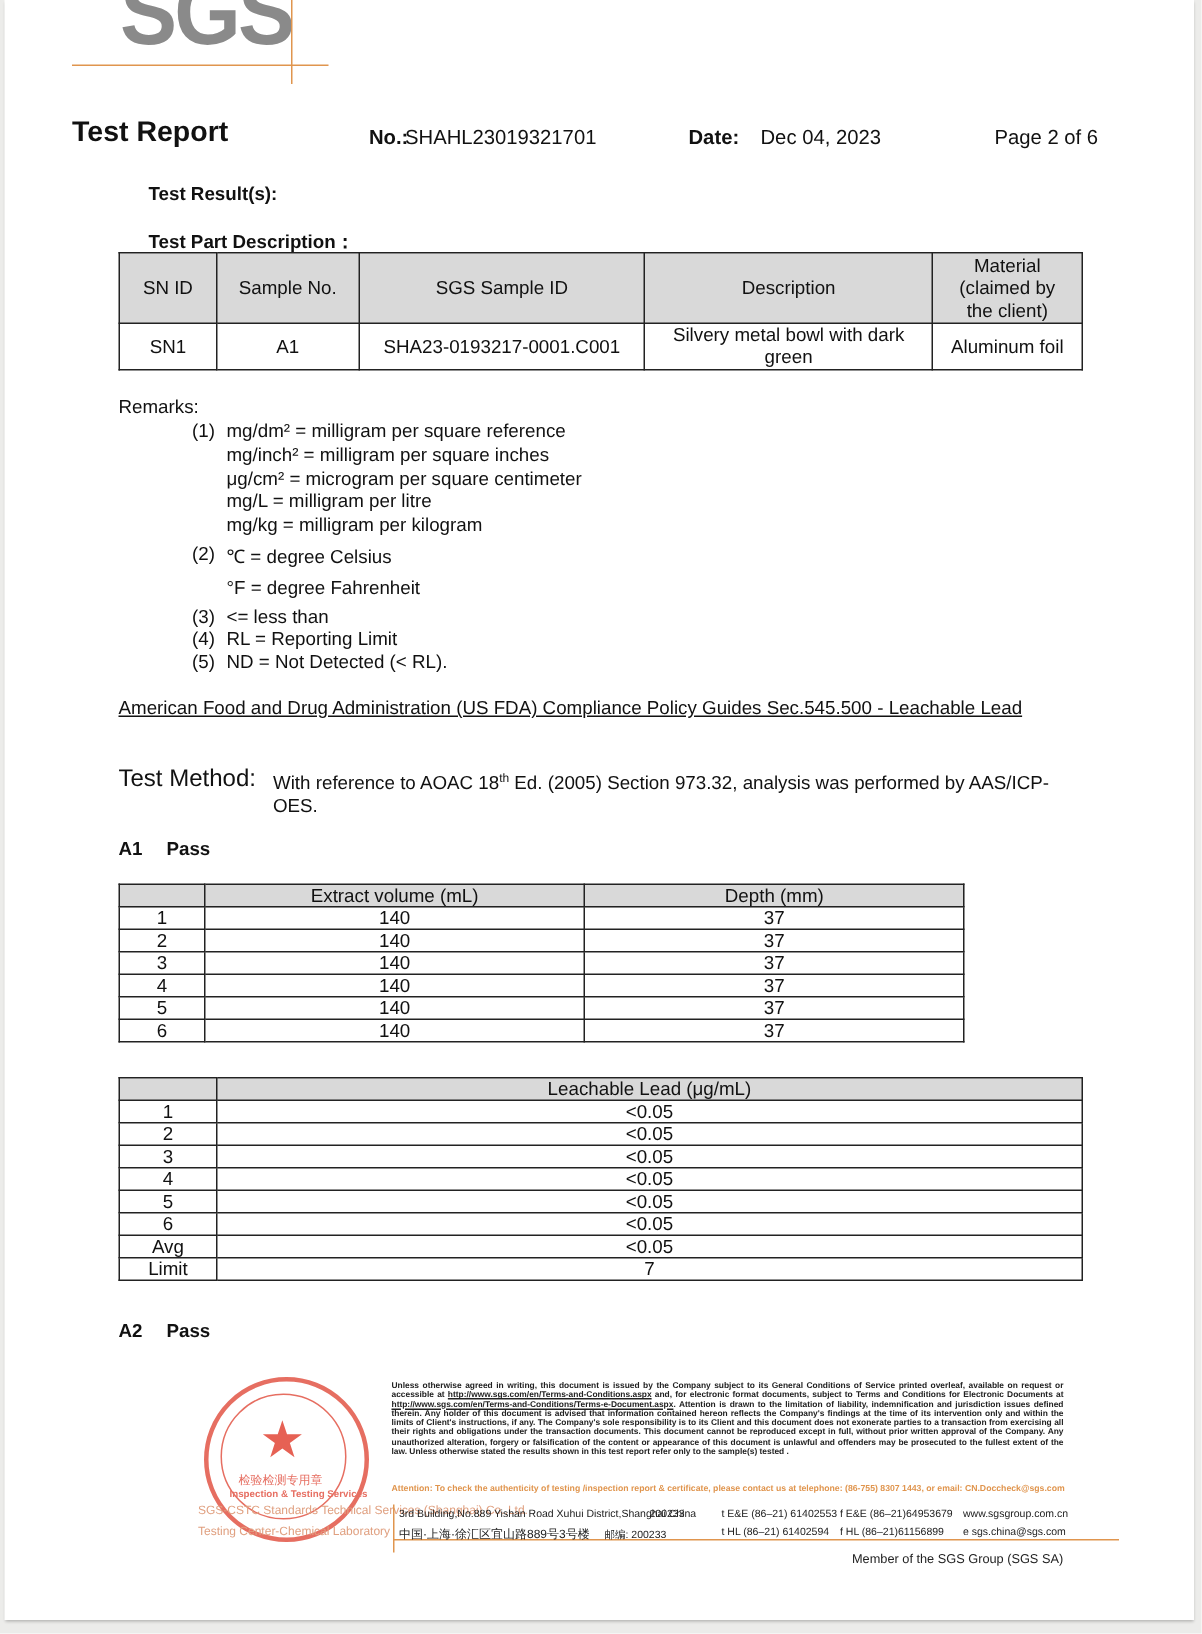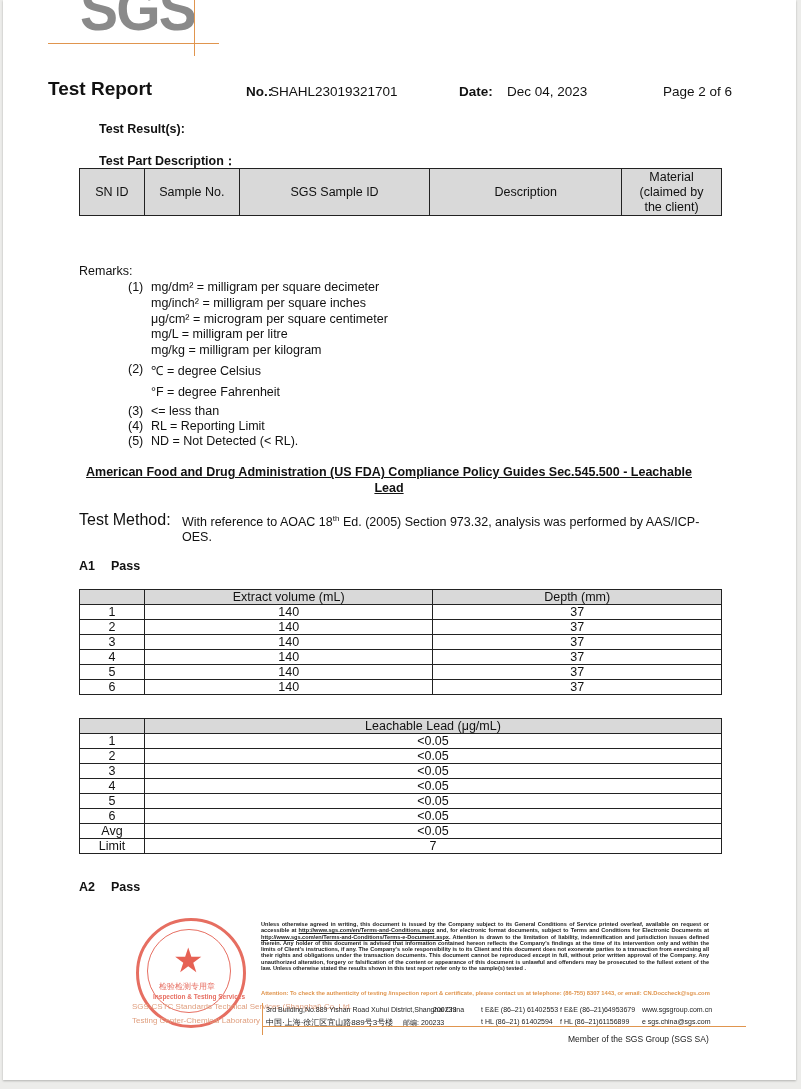--- a/index.html
+++ b/index.html
@@ -35,27 +35,27 @@
 
     table { border-collapse: collapse; position: absolute; }
     td, th { border: 1px solid #222; font-size: 12.5px; text-align: center; padding: 0; font-weight: normal; line-height: 15px; }
     th { background: #d9d9d9; }
 
     #desc-table { left: 76px; top: 168px; width: 643px; }
     #desc-table th { height: 46px; }
     #desc-table td { height: 14px; }
     .remark-item { position: absolute; font-size: 12.5px; white-space: nowrap; }
 
-    .fda-title { position: absolute; left: 76px; top: 464px; font-size: 12.5px; font-weight: bold; text-decoration: underline; line-height: 16px; width: 620px; text-align: center; }
+    .fda-title { position: absolute; left: 76px; top: 464px; font-size: 12.5px; font-weight: normal; text-decoration: underline; line-height: 16px; width: 620px; }
     .method-label { position: absolute; left: 76px; top: 511px; font-size: 16px; }
     .method-val { position: absolute; left: 179px; top: 511px; font-size: 12.5px; line-height: 15px; width: 520px; }
 
     .pass-label { position: absolute; font-size: 12.5px; font-weight: bold; }
 
-    #vol-table { left: 76px; top: 589px; width: 643px; }
+    #vol-table { left: 76px; top: 589px; width: 564px; }
     #vol-table td, #vol-table th { height: 14px; line-height: 14px; }
     #lead-table { left: 76px; top: 718px; width: 643px; }
     #lead-table td, #lead-table th { height: 14px; line-height: 14px; }
 
     
     .stamp { position: absolute; left: 133px; top: 918px; width: 104px; height: 104px; border: 3px solid #e04a3a; border-radius: 50%; opacity: 0.8; }
     .stamp-inner { position: absolute; left: 8px; top: 8px; width: 82px; height: 82px; border: 1px solid #e04a3a; border-radius: 50%; }
     .stamp-star { position: absolute; left: 34px; top: 22px; color: #e03a2a; font-size: 34px; line-height: 1; }
     .stamp-cn { position: absolute; left: 20px; top: 60px; color: #e04a3a; font-size: 8px; }
     .stamp-en { position: absolute; left: 14px; top: 72px; color: #e04a3a; font-size: 6.5px; font-weight: bold; white-space: nowrap; }
@@ -98,27 +98,34 @@
         <col style="width:100px">
     </colgroup>
     <tbody>
         <tr>
       <th>SN ID</th>
       <th>Sample No.</th>
       <th>SGS Sample ID</th>
       <th>Description</th>
       <th style="padding:0 8px;">Material (claimed by the client)</th>
     </tr>
+    <tr>
+      <td>SN1</td>
+      <td>A1</td>
+      <td>SHA23-0193217-0001.C001</td>
+      <td style="padding:0 8px;">Silvery metal bowl with dark green</td>
+      <td>Aluminum foil</td>
+    </tr>
   </tbody>
     </table>
 
   <div class="abs txt12" style="left:76px; top:264px;">Remarks:</div>
   <div>
     <div class="remark-item" style="left:125px; top:280px;">(1)</div>
-    <div class="remark-item" style="left:148px; top:280px;">mg/dm² = milligram per square decimeter</div>
+    <div class="remark-item" style="left:148px; top:280px;">mg/dm² = milligram per square reference</div>
     <div class="remark-item" style="left:148px; top:296px;">mg/inch² = milligram per square inches</div>
     <div class="remark-item" style="left:148px; top:312px;">μg/cm² = microgram per square centimeter</div>
     <div class="remark-item" style="left:148px; top:327px;">mg/L = milligram per litre</div>
     <div class="remark-item" style="left:148px; top:343px;">mg/kg = milligram per kilogram</div>
     <div class="remark-item" style="left:125px; top:362px;">(2)</div>
     <div class="remark-item" style="left:148px; top:362px;">℃ = degree Celsius</div>
     <div class="remark-item" style="left:148px; top:385px;">°F = degree Fahrenheit</div>
     <div class="remark-item" style="left:125px; top:404px;">(3)</div>
     <div class="remark-item" style="left:148px; top:404px;">&lt;= less than</div>
     <div class="remark-item" style="left:125px; top:419px;">(4)</div>

